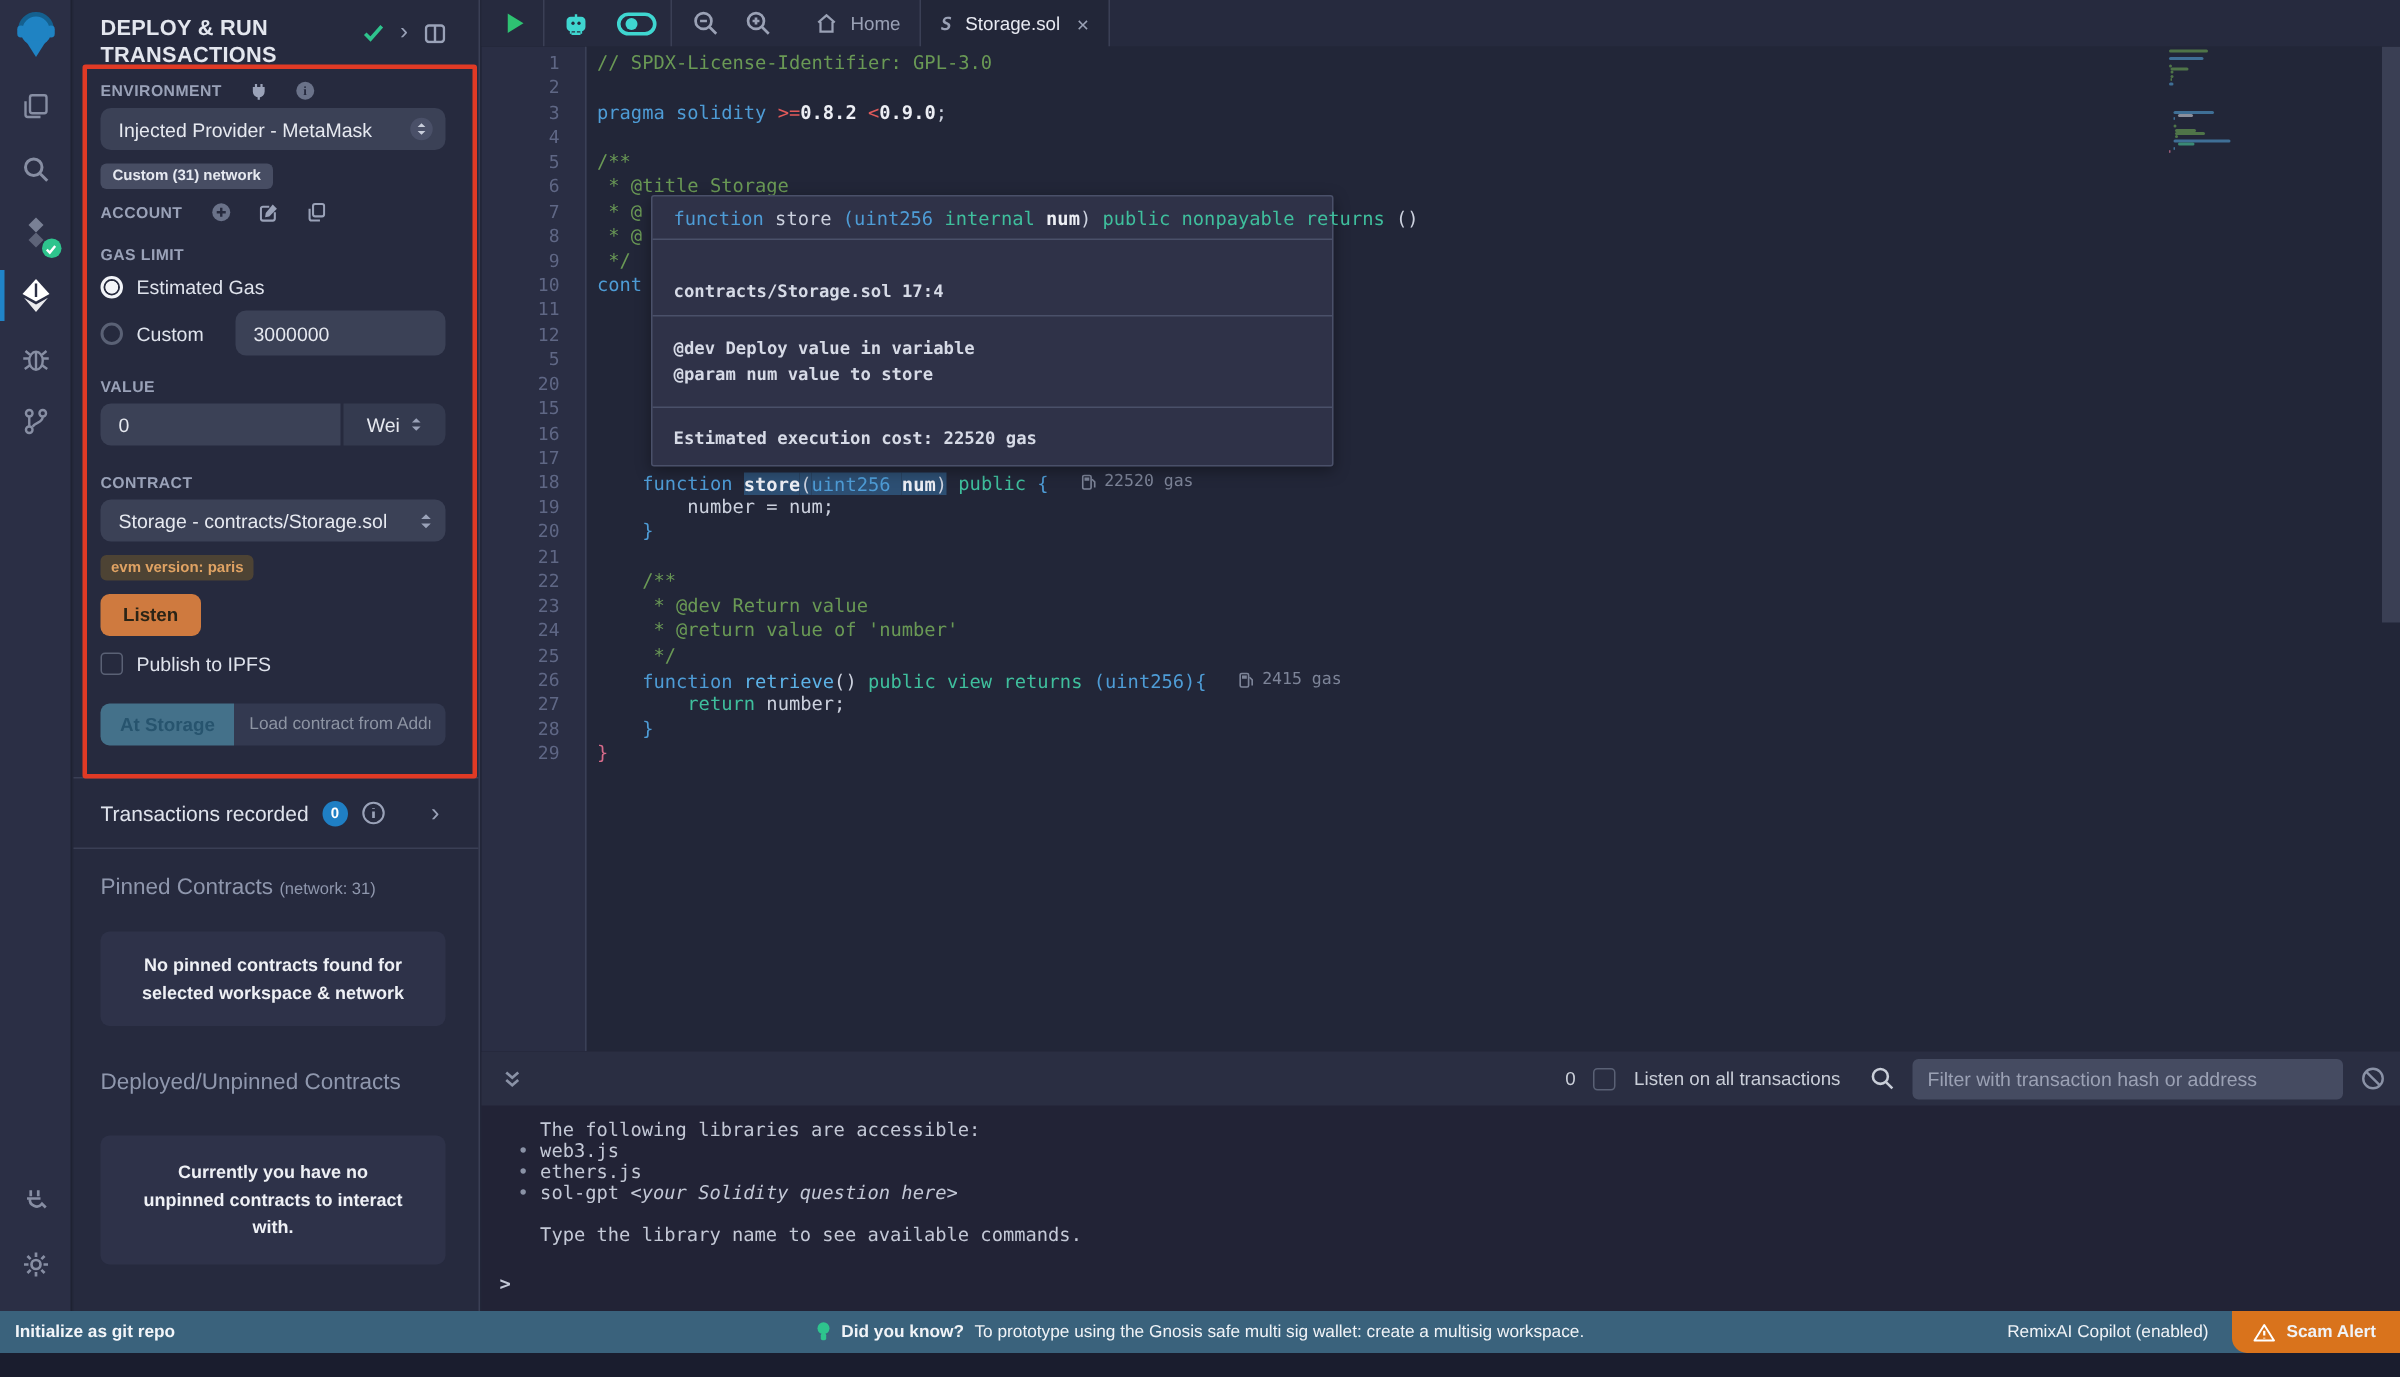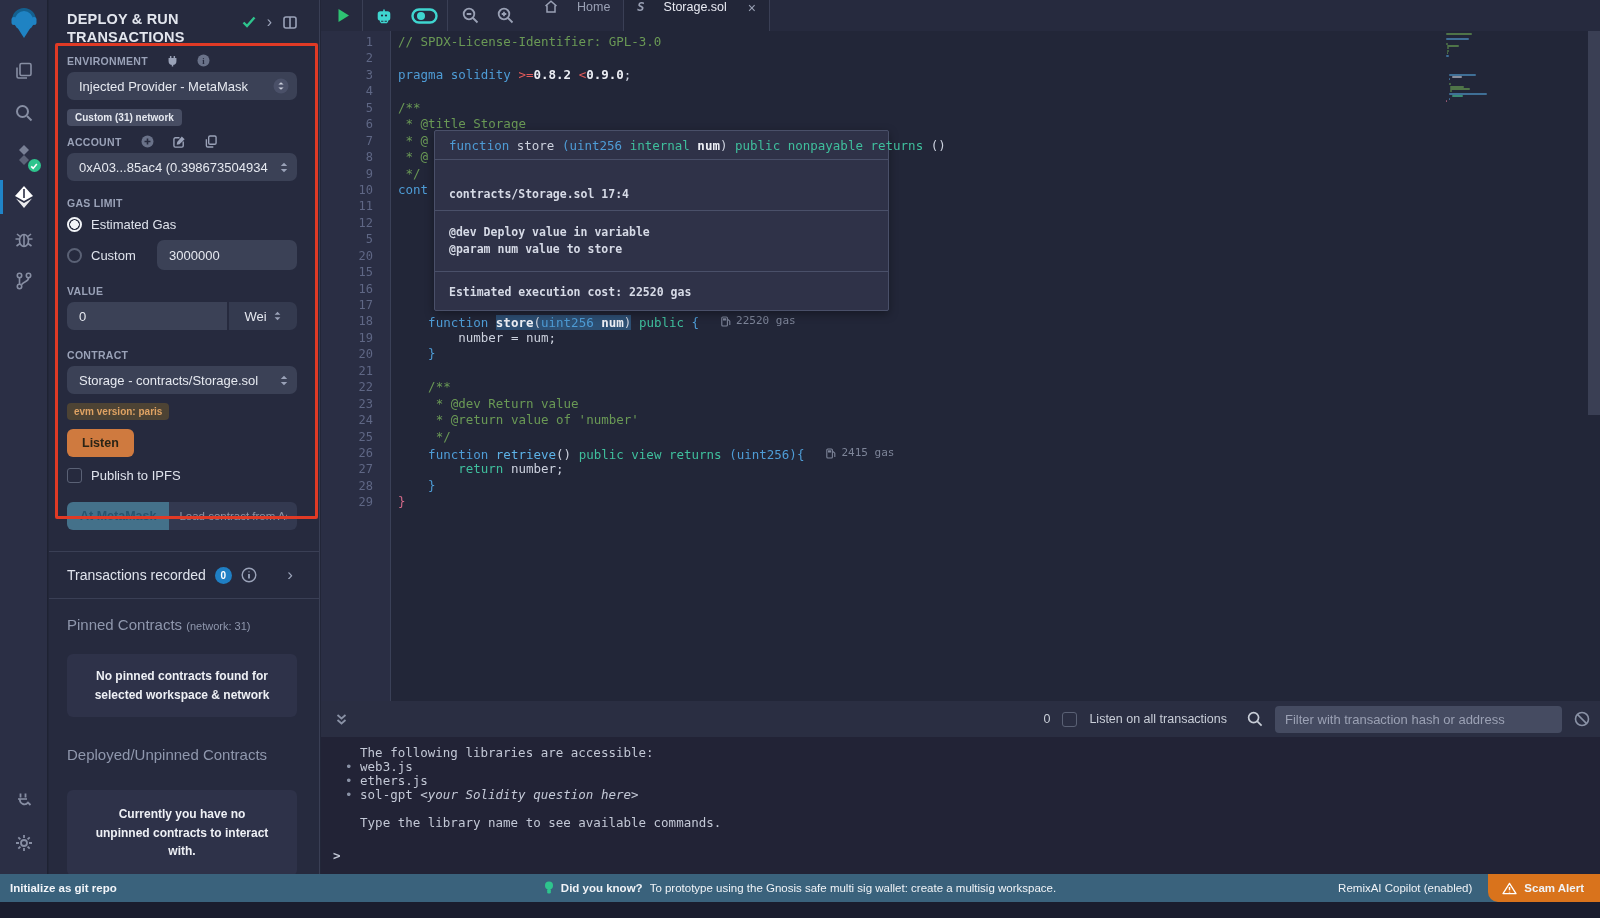--- a/index.html
+++ b/index.html
@@ -66,21 +66,21 @@
   .sec-title { color:#8f97ad; font-size:15px; margin-top:17px; }
   .sec-title small { font-size:11px; }
   .empty-box { margin-top:19px; background:#2e3249; border-radius:6px; padding:13px 18px;
     color:#eef0f5; font-size:12px; font-weight:700; text-align:center; line-height:1.55;}
 
   
   .main { position:absolute; left:321px; top:0; right:0; height:874px; background:#222638;}
   .editor-toolbar { height:31px; background:#262a3e; display:flex; align-items:center; }
   .tb-sep { width:1px; height:31px; background:#3a3f55; }
   .tb-icon { padding:0 9px; display:flex; align-items:center; color:#9aa1b5; cursor:pointer; height:31px;}
-  .tab { display:flex; align-items:flex-start; gap:19px; height:31px; padding:0 13px; color:#9aa1b5;
+  .tab { display:flex; align-items:center; gap:9px; height:31px; padding:0 13px; color:#9aa1b5;
     font-size:12.5px; cursor:pointer; white-space:nowrap;}
   .tab.active { background:#222638; color:#e8eaf2; }
   .tab .close { color:#9aa1b5; font-size:14px; margin-left:2px;}
   .sol-glyph { font-family:"DejaVu Sans Mono",monospace; font-style:italic; font-weight:700; color:#9aa1b5; font-size:12px;}
 
   .editor { position:absolute; top:31px; left:0; right:0; bottom:173px; background:#222638; overflow:hidden; }
   .gutter { position:absolute; left:0; top:0; bottom:0; width:70px; background:#2a2e44;
     border-right:1px solid #3a4057; padding-top:3px; }
   .ln-num { height:16.45px; line-height:16.45px; text-align:right; padding-right:17px;
     color:#5f6785; font-family:"DejaVu Sans Mono",monospace; font-size:12px; }
@@ -262,26 +262,20 @@
       </svg>
       <svg width="13" height="13" viewBox="0 0 14 14" fill="none" stroke="#9aa2b8" stroke-width="1.5">
         <path d="M11 7 V11.5 A1.5 1.5 0 0 1 9.5 13 H2.5 A1.5 1.5 0 0 1 1 11.5 V4.5 A1.5 1.5 0 0 1 2.5 3 H7"></path>
         <path d="M9.5 1.5 L12.5 4.5 L7 10 L4 10.5 L4.5 7.5 Z" fill="#9aa2b8" stroke="none"></path>
       </svg>
       <svg width="12" height="13" viewBox="0 0 13 14" fill="none" stroke="#9aa2b8" stroke-width="1.5">
         <rect x="4" y="1" width="8" height="9" rx="1.5"></rect>
           <path d="M1.5 4.5 v7 a1.5 1.5 0 0 0 1.5 1.5 H9"></path>
       </svg>
     </div>
-    <div class="select-box">
-      <span class="grow">0xA03...85ac4 (0.398673504934</span>
-      <svg width="10" height="13" viewBox="0 0 10 13">
-        <path d="M1.8 5 L5 1.8 L8.2 5 Z M1.8 8 L5 11.2 L8.2 8 Z" fill="#9aa2b8"></path>
-      </svg>
-    </div>
 
     <div class="fld-label" style="margin-top:16px;">
       <span>GAS LIMIT</span>
     </div>
     <div class="radio-row">
       <span class="radio checked"></span>
       <span>Estimated Gas</span>
     </div>
     <div class="radio-row">
       <span class="radio"></span>
@@ -313,21 +307,21 @@
     </div>
     <span class="evm-badge">evm version: paris</span>
     <div>
       <button class="btn-deploy">Listen</button>
     </div>
     <label class="chk-row">
       <input type="checkbox" class="chk" style="">
       <span>Publish to IPFS</span>
     </label>
     <div class="ataddr-row">
-      <button class="btn-ataddr">At MetaMask</button>
+      <button class="btn-ataddr">At Storage</button>
       <input class="ataddr-input" placeholder="Load contract from Addres" style="">
     </div>
 
     <div class="panel-divider" style="margin-top:21px;"></div>
     <div class="tx-row">
       <span>Transactions recorded</span>
       <span class="tx-badge">0</span>
       <svg width="16" height="16" viewBox="0 0 16 16" fill="none" stroke="#9aa2b8" stroke-width="1.4">
         <circle cx="8" cy="8" r="6.8"></circle>
           <path d="M8 7 V11.4 M8 4.6 V5.2" stroke-width="1.8"></path>

